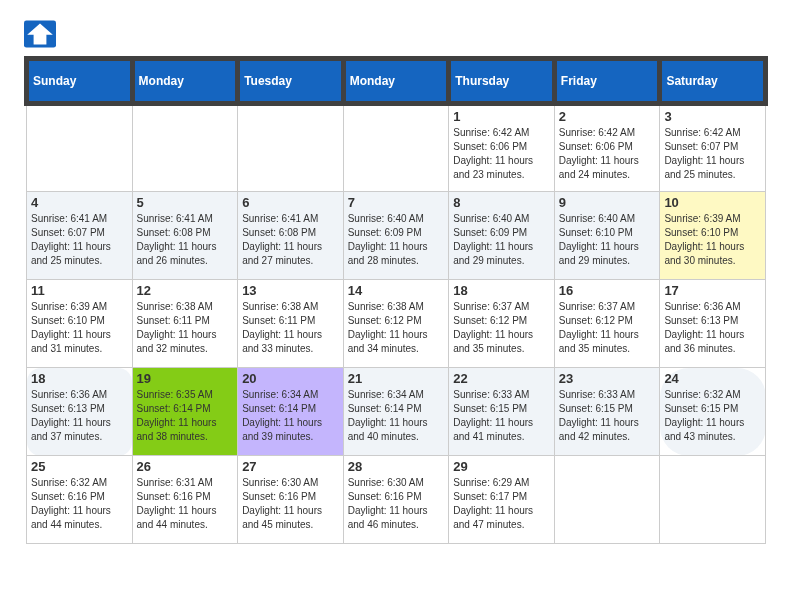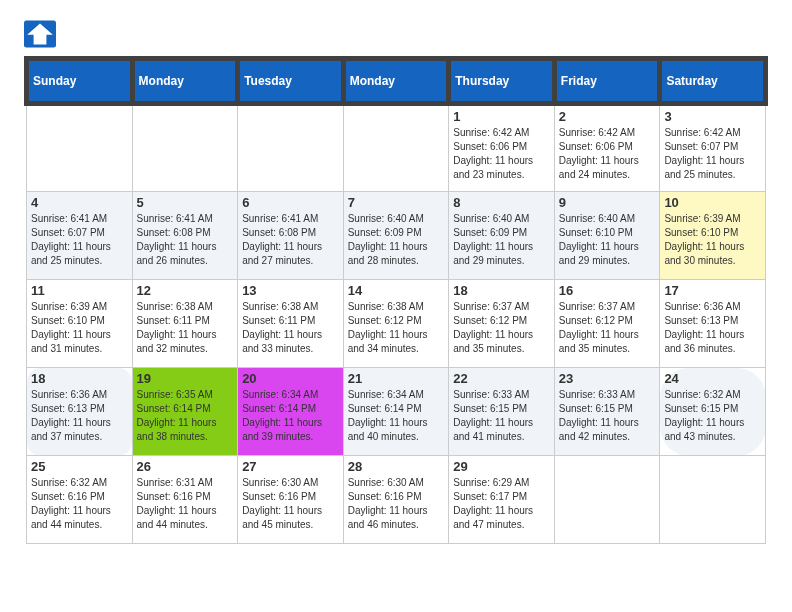--- a/index.html
+++ b/index.html
@@ -249,21 +249,21 @@
 Daylight: 11 hours
 and 37 minutes.</div>
         </td>
         <td style="background-color: #84cc16;">
           <span class="day-number">19</span>
           <div class="cell-info" style="white-space: pre-line;">Sunrise: 6:35 AM
 Sunset: 6:14 PM
 Daylight: 11 hours
 and 38 minutes.</div>
         </td>
-        <td style="background-color: #d946ef;">
+        <td style="background-color: #c4b5fd;">
           <span class="day-number">20</span>
           <div class="cell-info" style="white-space: pre-line;">Sunrise: 6:34 AM
 Sunset: 6:14 PM
 Daylight: 11 hours
 and 39 minutes.</div>
         </td>
         <td style="background-color: rgb(240, 244, 248);">
           <span class="day-number">21</span>
           <div class="cell-info" style="white-space: pre-line;">Sunrise: 6:34 AM
 Sunset: 6:14 PM

